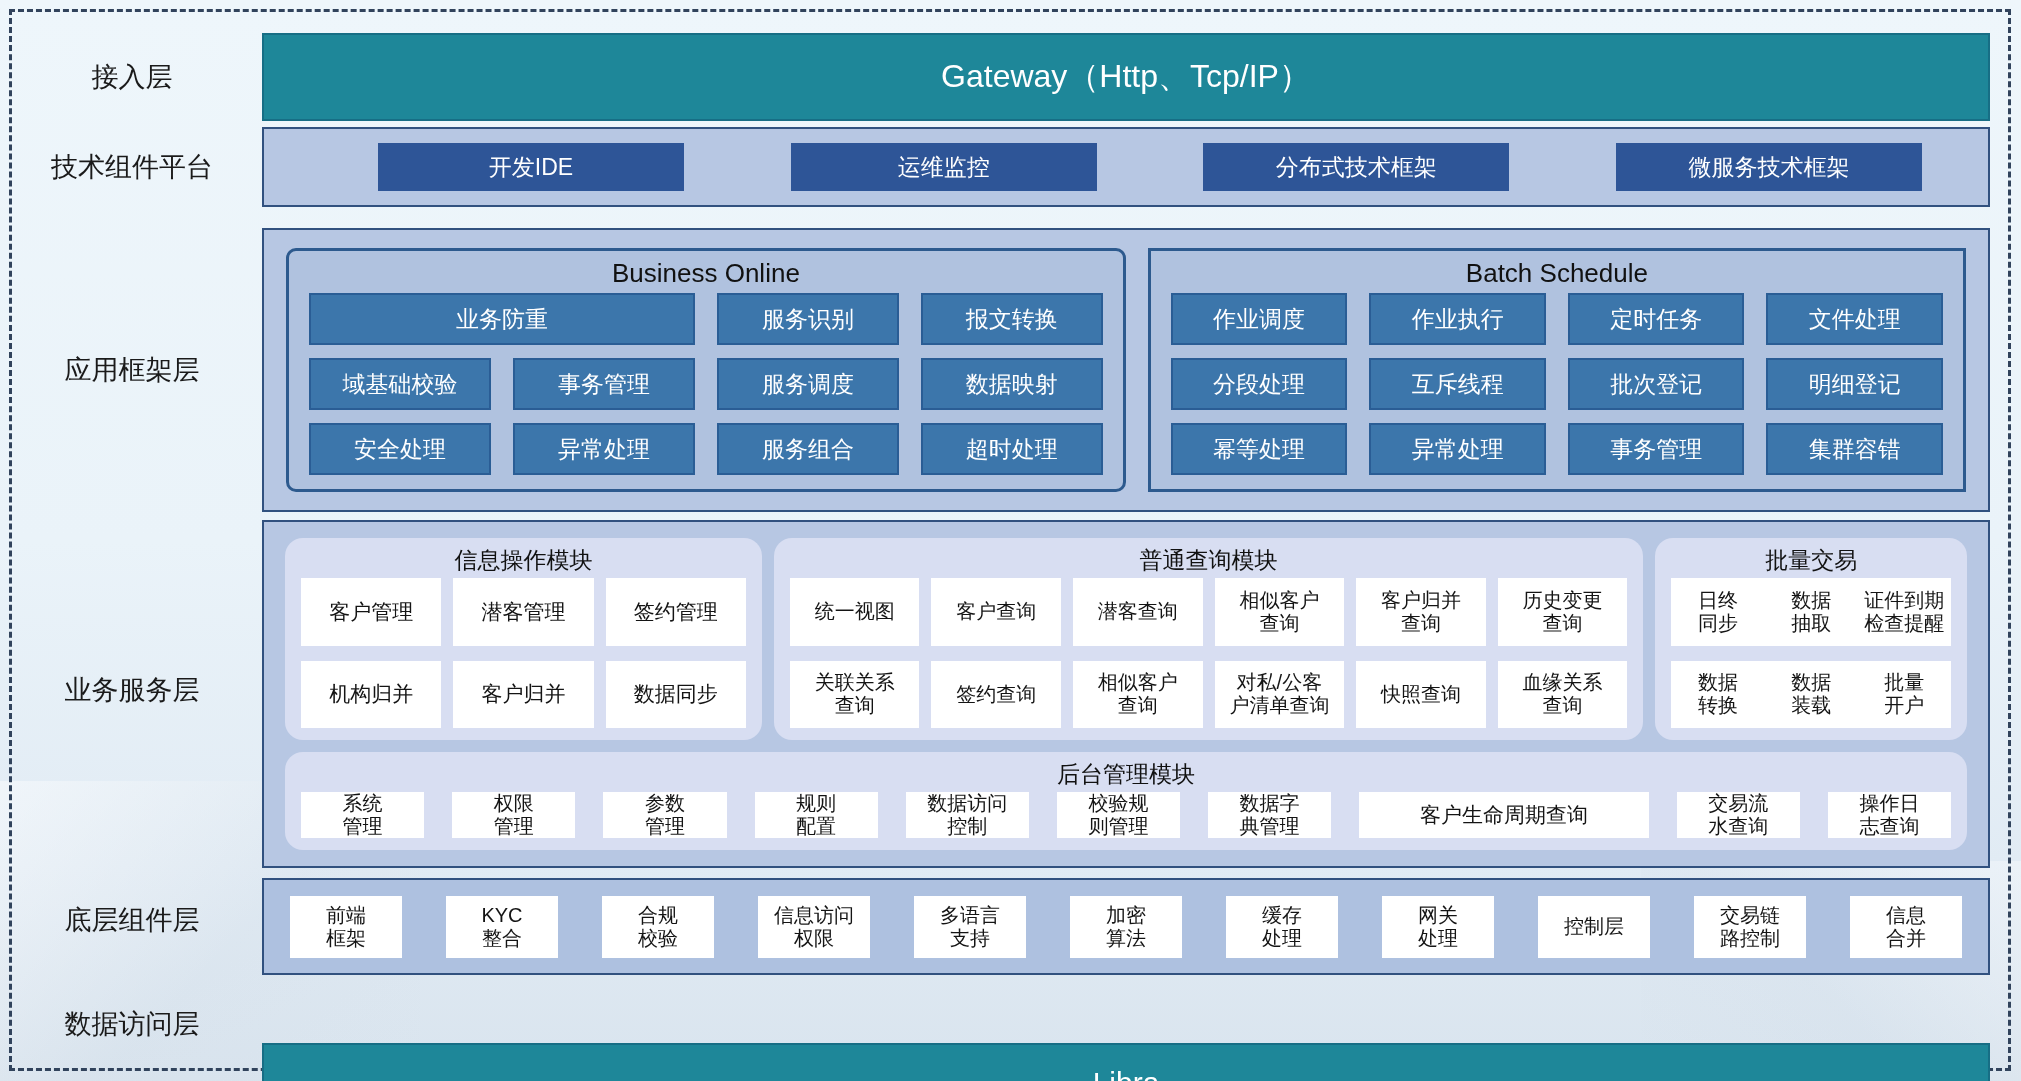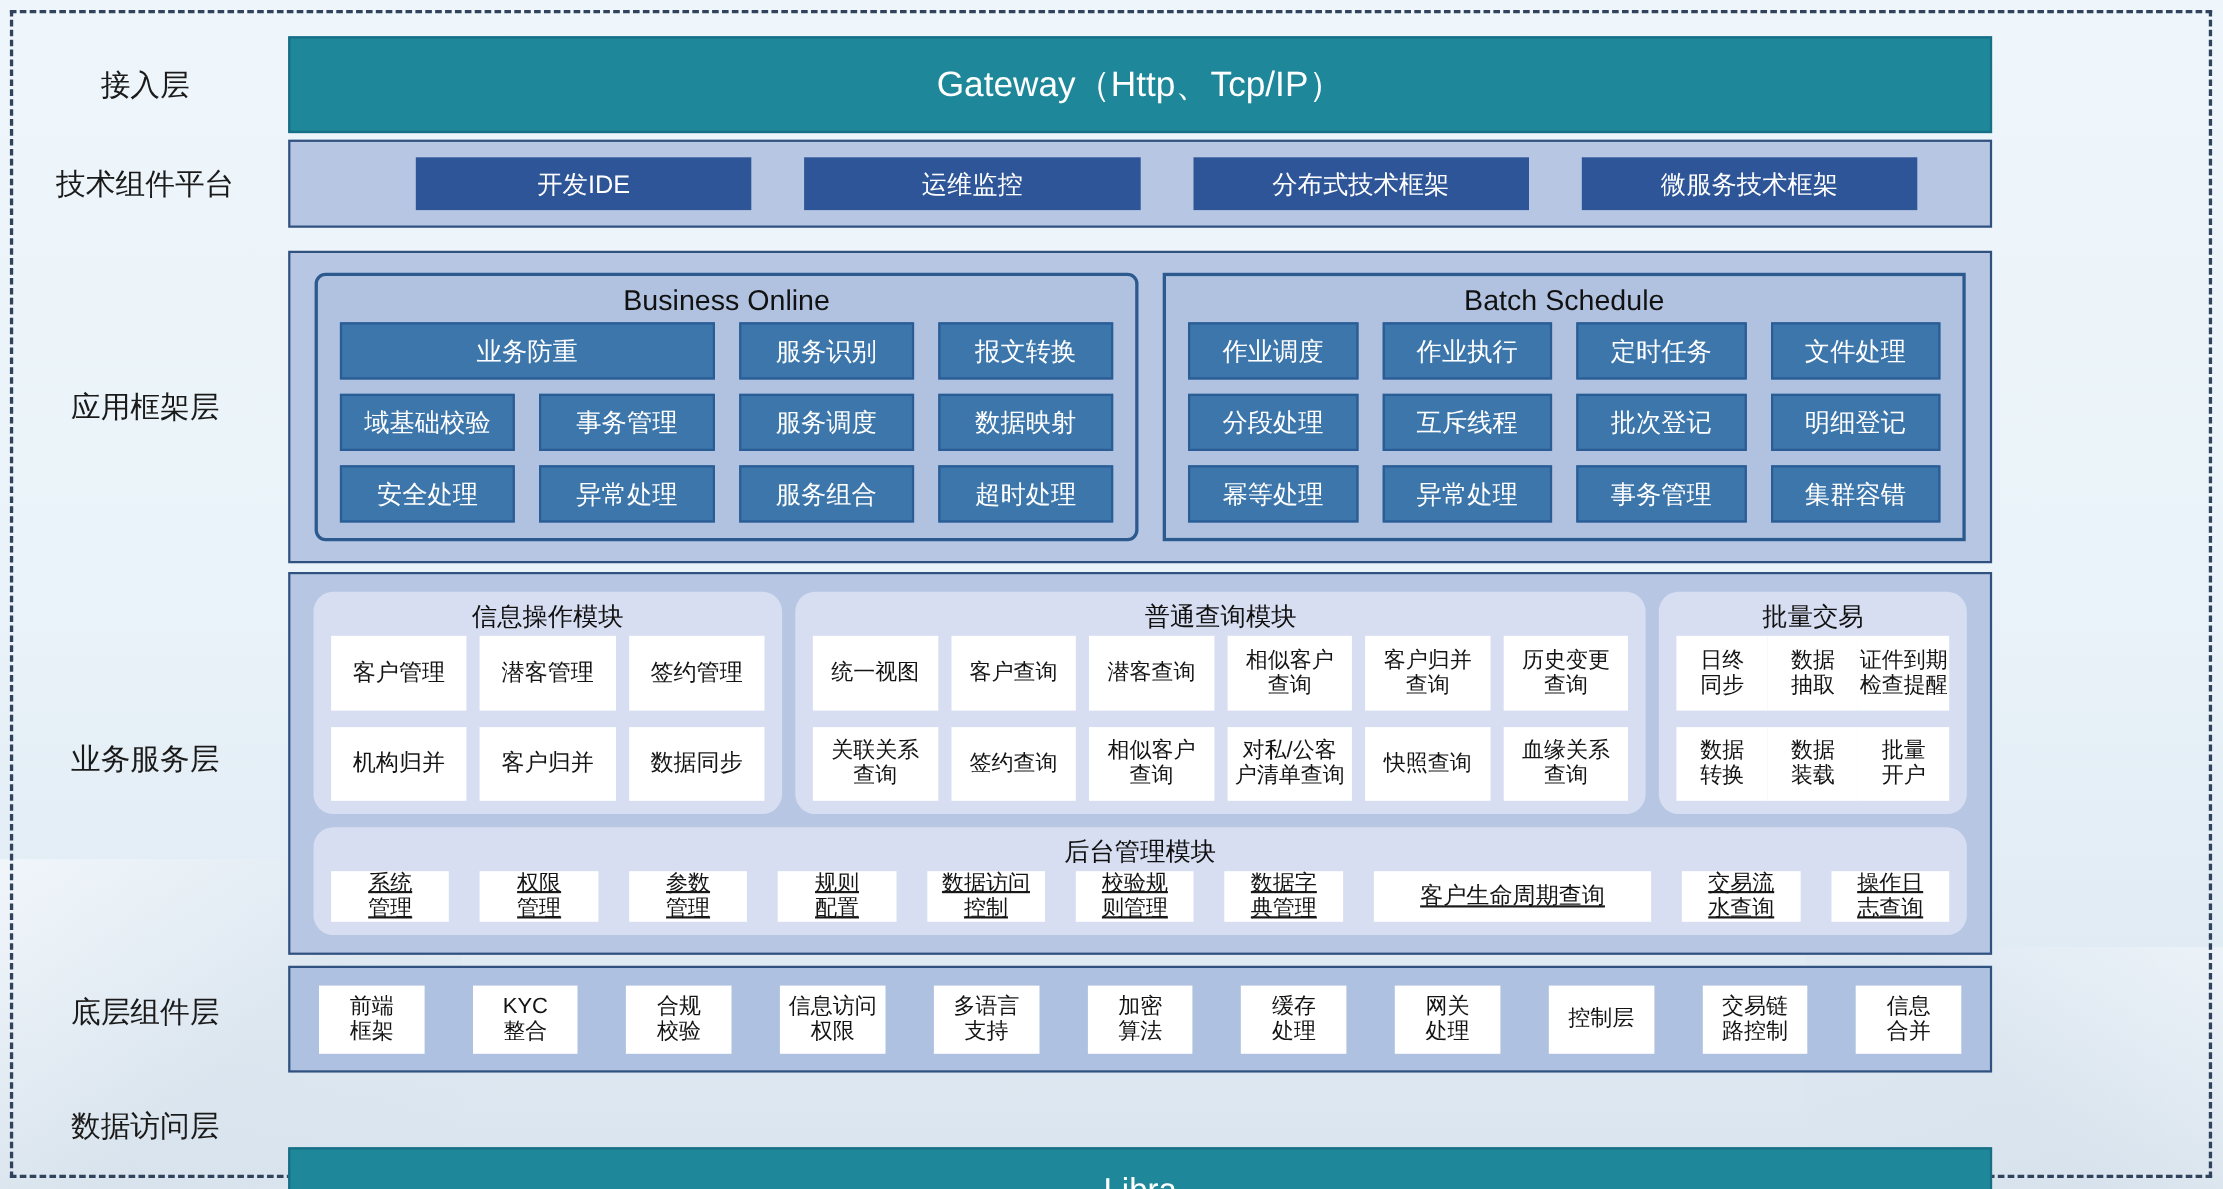--- a/index.html
+++ b/index.html
@@ -12,21 +12,21 @@
   .wm-left{left:0;bottom:0;width:420px;height:300px;
     background:linear-gradient(135deg,rgba(255,255,255,.9) 0%,rgba(210,220,230,.35) 55%,rgba(200,212,224,0) 100%);}
   .wm-right{right:0;bottom:0;width:380px;height:220px;
     background:linear-gradient(225deg,rgba(255,255,255,.7) 0%,rgba(205,216,228,.3) 55%,rgba(200,212,224,0) 100%);}
   .frame{position:absolute;left:9px;top:9px;right:10px;bottom:10px;
     border:3px dashed var(--frame,#31435c);pointer-events:none;}
 
   .side-label{position:absolute;left:8px;width:248px;text-align:center;
     font-size:27px;transform:translateY(-50%);white-space:nowrap;}
 
-  .row{position:absolute;left:262px;width:1549px;box-sizing:border-box;}
+  .row{position:absolute;left:262px;width:1728px;box-sizing:border-box;}
 
   .teal-bar{background:var(--teal,#1E8799);border:2px solid #176e85;color:#fff;
     display:flex;align-items:center;justify-content:center;}
   .gateway{top:33px;height:88px;font-size:32px;}
   .libra{top:1043px;height:80px;font-size:30px;}
 
   .tech-bar{top:127px;height:80px;background:var(--panel,#B7C7E3);
     border:2px solid var(--panel_border,#31517F);
     display:flex;align-items:center;justify-content:space-between;padding:0 66px;}
   .navy-btn{width:306px;height:48px;background:var(--navy,#2E5597);color:#fff;
@@ -53,21 +53,21 @@
   .mod-info{flex:474;} .mod-query{flex:892;} .mod-batch{flex:298;}
   .mod-title{text-align:center;font-size:23px;height:36px;line-height:36px;color:#111;}
   .box-grid{display:grid;flex:1;}
   .g3{grid-template-columns:repeat(3,1fr);gap:15px 12px;}
   .g6{grid-template-columns:repeat(6,1fr);gap:15px 12px;}
   .gb3{grid-template-columns:repeat(3,1fr);gap:15px 0;}
   .wbox{background:var(--box,#FFFFFF);display:flex;align-items:center;justify-content:center;
     text-align:center;font-size:21px;line-height:1.15;white-space:pre-line;color:#141414;}
   .mod-query .wbox,.mod-batch .wbox{font-size:20px;}
   .mod-admin{flex:1;}
-  .admin-row{display:flex;gap:28px;flex:1;text-decoration:underline;}
+  .admin-row{display:flex;gap:28px;flex:1;}
   .admin-row .wbox{flex:1;font-size:20px;}
   .admin-row .wide{flex:2.35;font-size:21px;}
 
   .base-panel{top:878px;height:97px;background:#AEC1E0;
     border:2px solid var(--panel_border,#31517F);
     display:flex;align-items:center;gap:44px;padding:0 26px;}
   .base-panel .wbox{flex:1;height:62px;font-size:20px;}
 </style>
 </head>
 <body>

